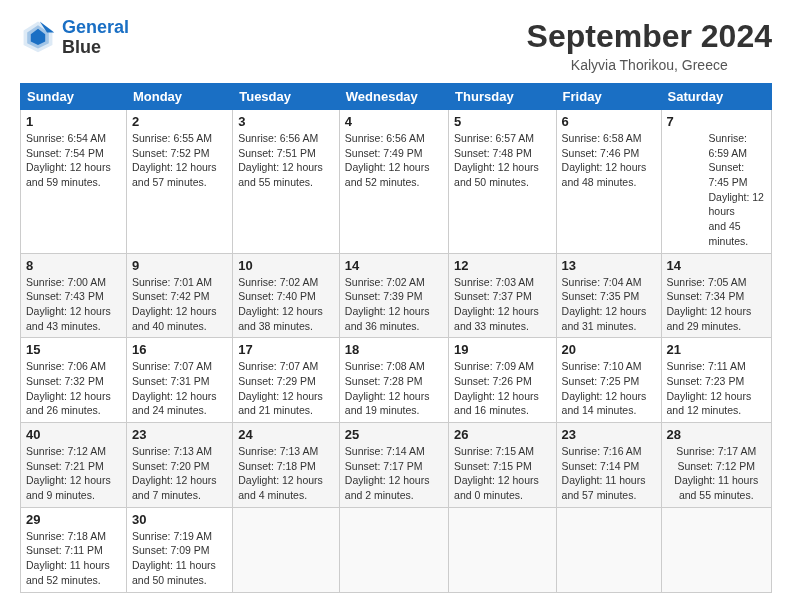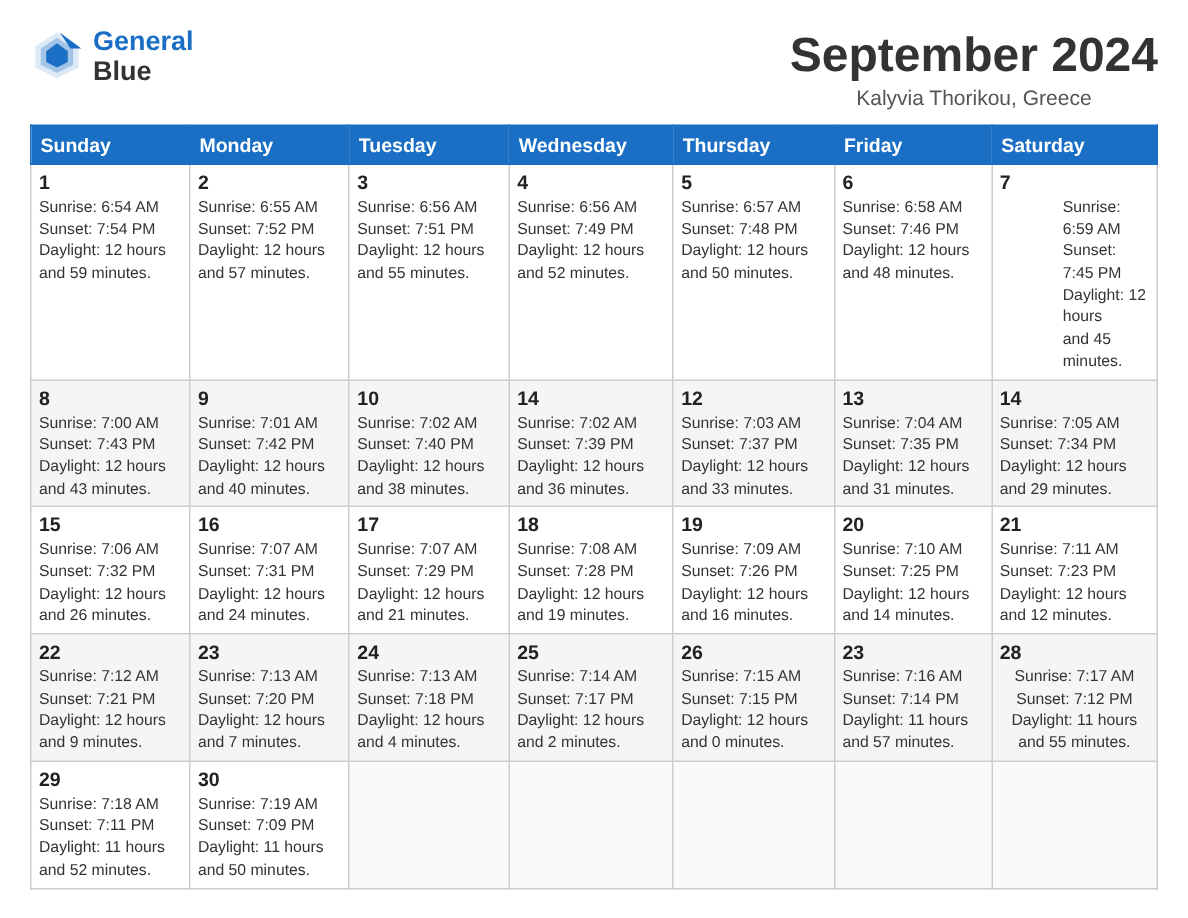--- a/index.html
+++ b/index.html
@@ -273,21 +273,21 @@
           <td>
             <span class="day-num">21</span>
             <div class="day-info" style="white-space: pre-line;">Sunrise: 7:11 AM
 Sunset: 7:23 PM
 Daylight: 12 hours
 and 12 minutes.</div>
           </td>
         </tr>
         <tr>
           <td>
-            <span class="day-num">22</span>
+            <span class="day-num">40</span>
             <div class="day-info" style="white-space: pre-line;">Sunrise: 7:12 AM
 Sunset: 7:21 PM
 Daylight: 12 hours
 and 9 minutes.</div>
           </td>
           <td>
             <span class="day-num">23</span>
             <div class="day-info" style="white-space: pre-line;">Sunrise: 7:13 AM
 Sunset: 7:20 PM
 Daylight: 12 hours

